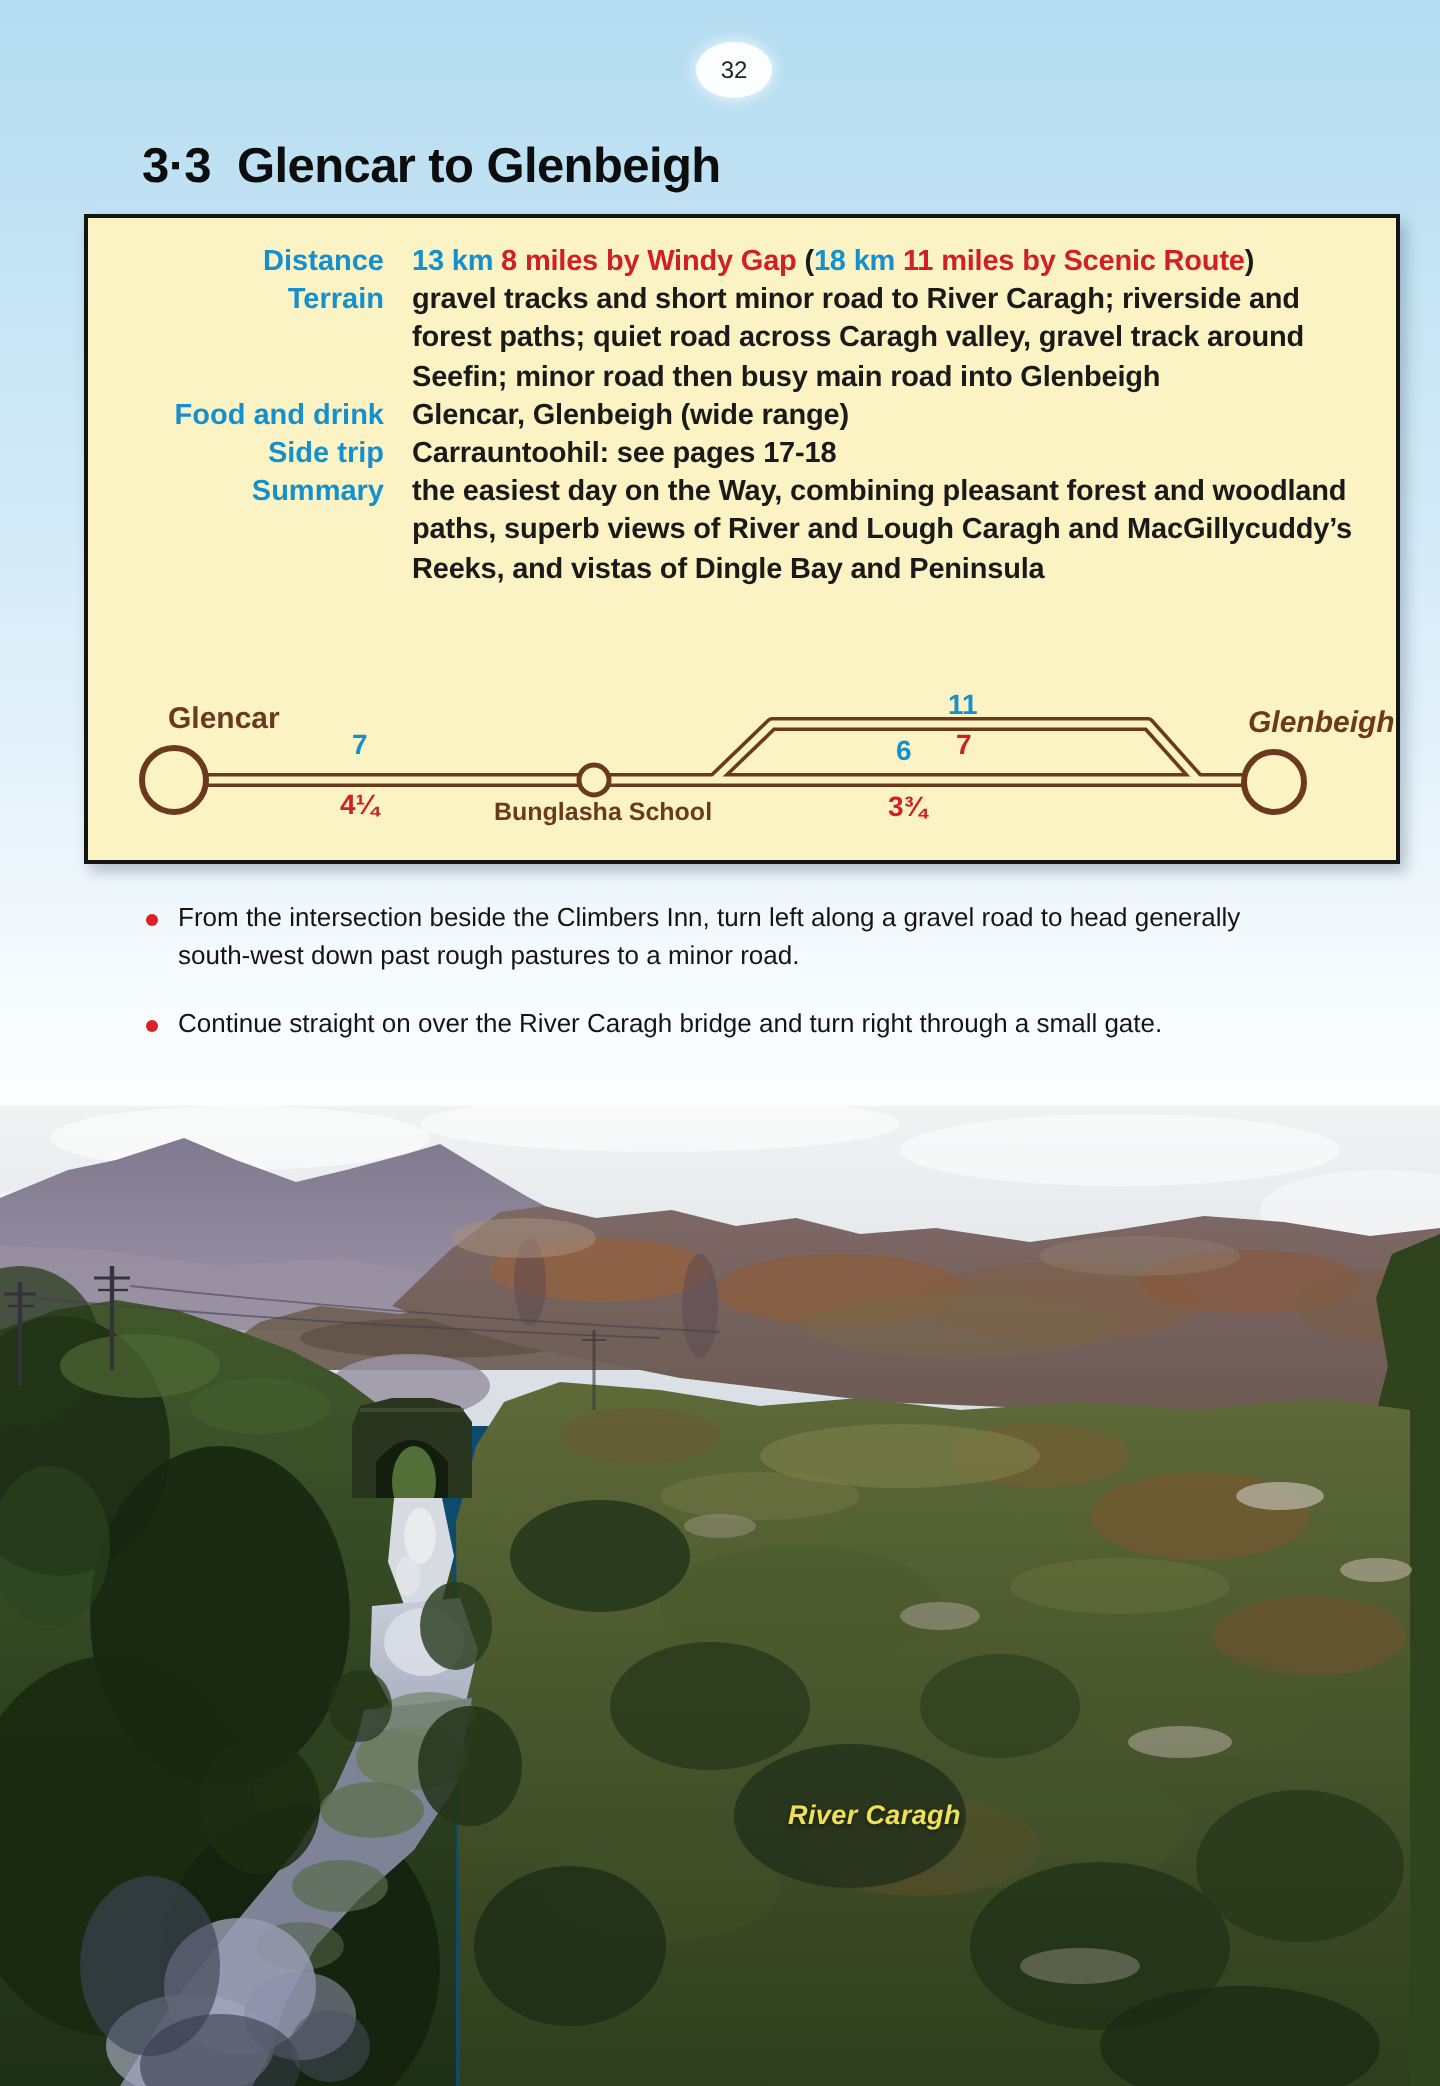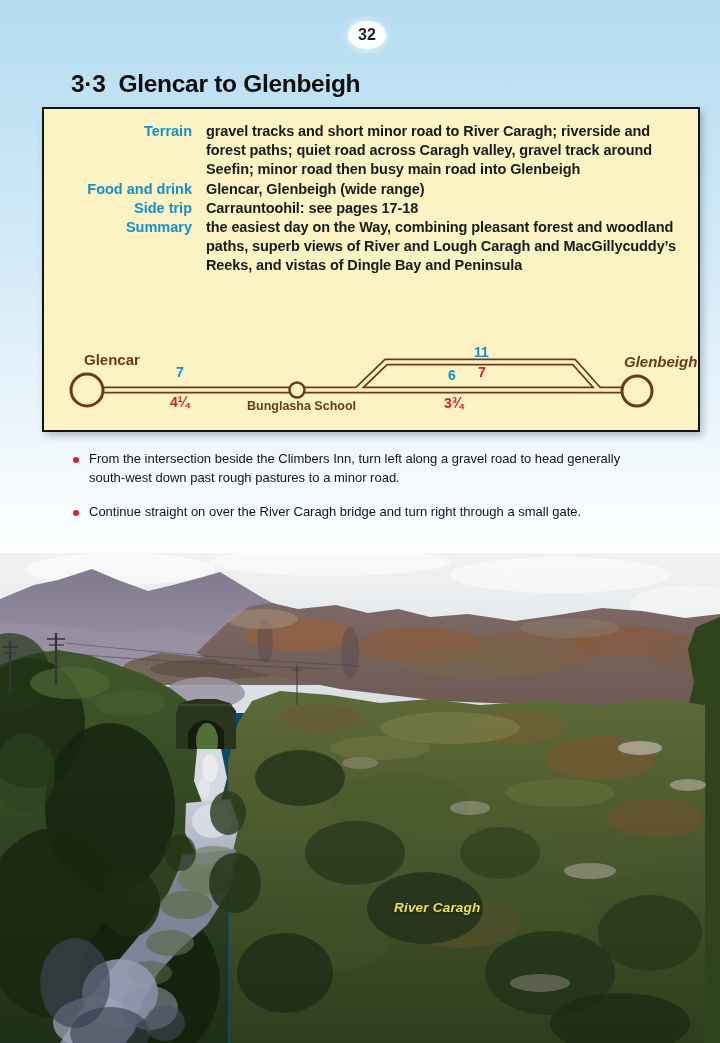--- a/index.html
+++ b/index.html
@@ -5,21 +5,21 @@
   html,body{margin:0;padding:0;}
   body{
     width:720px;height:1043px;position:relative;overflow:hidden;
     font-family:"Liberation Sans",sans-serif;
     background:linear-gradient(180deg,#b4dcf1 0%,#c3e3f4 12%,#d2eaf7 24%,#e4f1fa 36%,#f4fafd 46%,#fdfeff 54%,#ffffff 100%);
   }
   .page-badge{
     position:absolute;left:348px;top:21px;width:38px;height:28px;
     background:#fcfdfe;border-radius:50%;box-shadow:0 0 8px rgba(255,255,255,.9);
     display:flex;align-items:center;justify-content:center;
-    font-size:16px;color:#222;font-weight:700;
+    font-size:12px;color:#222;font-weight:400;
   }
   .title{
     position:absolute;left:71px;top:70px;font-size:24.5px;font-weight:700;color:#0d0d0d;
     letter-spacing:-0.3px;white-space:nowrap;
   }
   .title .num{margin-right:13px;margin-top:28px;}
   .info-box{
     position:absolute;left:42px;top:107px;width:654px;height:321px;
     background:#fbf3c4;border:2.5px solid #141414;
     box-shadow:3px 4px 7px rgba(90,110,130,.4);
@@ -62,20 +62,24 @@
 <div class="page-badge">
   <span>32</span>
 </div>
 
 <div class="title">
   <span class="num">3·3</span><span>Glencar to Glenbeigh</span>
 </div>
 
 <div class="info-box">
   <div class="rows">
+    <div class="row">
+      <div class="lbl">Distance</div>
+      <div class="val"><span class="t-blue">13 km </span><span class="t-red">8 miles by Windy Gap </span><span>(</span><span class="t-blue">18 km </span><span class="t-red">11 miles by Scenic Route</span><span>)</span></div>
+    </div>
     <div class="row">
       <div class="lbl">Terrain</div>
       <div class="val">gravel tracks and short minor road to River Caragh; riverside and forest paths; quiet road across Caragh valley, gravel track around Seefin; minor road then busy main road into Glenbeigh</div>
     </div>
     <div class="row">
       <div class="lbl">Food and drink</div>
       <div class="val">Glencar, Glenbeigh (wide range)</div>
     </div>
     <div class="row">
       <div class="lbl">Side trip</div>

